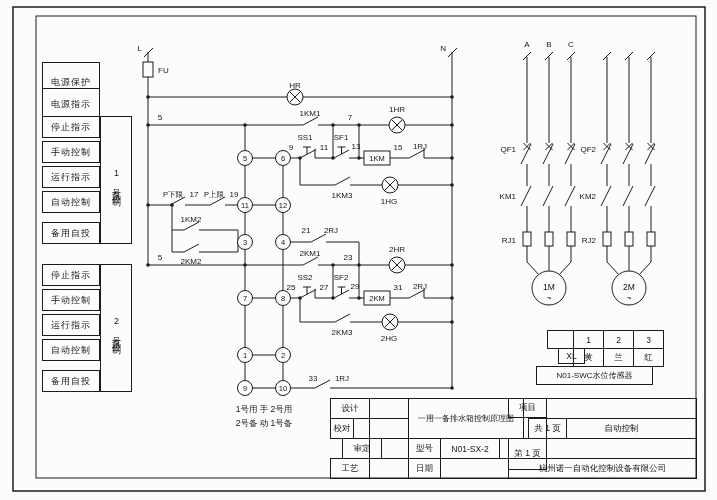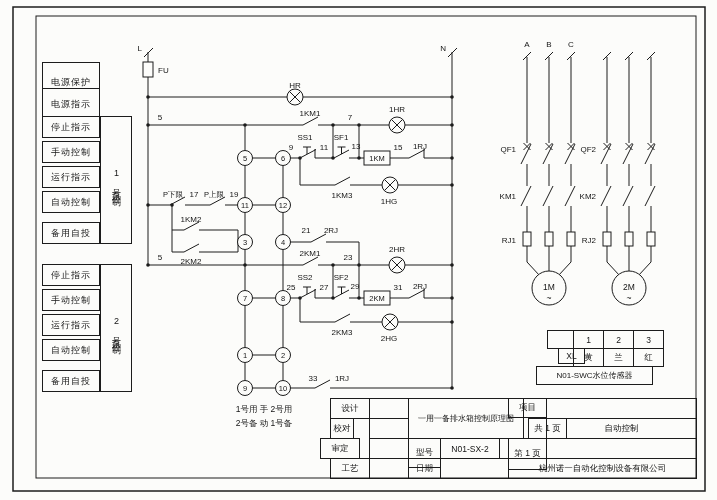--- a/index.html
+++ b/index.html
@@ -369,26 +369,26 @@
     <div class="tb-cell" style="left:603px;top:348px;width:31px;height:19px">兰</div>
     <div class="tb-cell" style="left:633px;top:348px;width:31px;height:19px">红</div>
     <div class="tb-cell small" style="left:536px;top:366px;width:117px;height:19px">N01-SWC水位传感器</div>
   </div>
 
   <div>
     <div class="tb-cell" style="left:330px;top:398px;width:40px;height:21px">设计</div>
     <div class="tb-cell" style="left:369px;top:398px;width:40px;height:21px"></div>
     <div class="tb-cell" style="left:330px;top:418px;width:24px;height:21px">校对</div>
     <div class="tb-cell" style="left:369px;top:418px;width:40px;height:21px"></div>
-    <div class="tb-cell" style="left:320px;top:438px;width:40px;height:21px">审定</div>
+    <div class="tb-cell" style="left:342px;top:438px;width:40px;height:21px">审定</div>
     <div class="tb-cell" style="left:369px;top:438px;width:40px;height:21px"></div>
     <div class="tb-cell" style="left:330px;top:458px;width:40px;height:21px">工艺</div>
     <div class="tb-cell" style="left:369px;top:458px;width:40px;height:21px"></div>
     <div class="tb-cell small" style="left:408px;top:398px;width:116px;height:41px">一用一备排水箱控制原理图</div>
-    <div class="tb-cell" style="left:408px;top:438px;width:33px;height:30px">型号</div>
+    <div class="tb-cell" style="left:408px;top:438px;width:33px;height:21px">型号</div>
     <div class="tb-cell" style="left:440px;top:438px;width:60px;height:21px">N01-SX-2</div>
     <div class="tb-cell" style="left:408px;top:458px;width:33px;height:21px">日期</div>
     <div class="tb-cell" style="left:440px;top:458px;width:69px;height:21px"></div>
     <div class="tb-cell" style="left:508px;top:398px;width:39px;height:20px">项目</div>
     <div class="tb-cell" style="left:546px;top:398px;width:151px;height:21px"></div>
     <div class="tb-cell" style="left:528px;top:418px;width:39px;height:21px">共 1 页</div>
     <div class="tb-cell" style="left:546px;top:418px;width:151px;height:21px">自动控制</div>
     <div class="tb-cell" style="left:508px;top:438px;width:39px;height:32px">第 1 页</div>
     <div class="tb-cell" style="left:546px;top:438px;width:151px;height:21px"></div>
     <div class="tb-cell" style="left:508px;top:458px;width:189px;height:21px">杭州诺一自动化控制设备有限公司</div>

